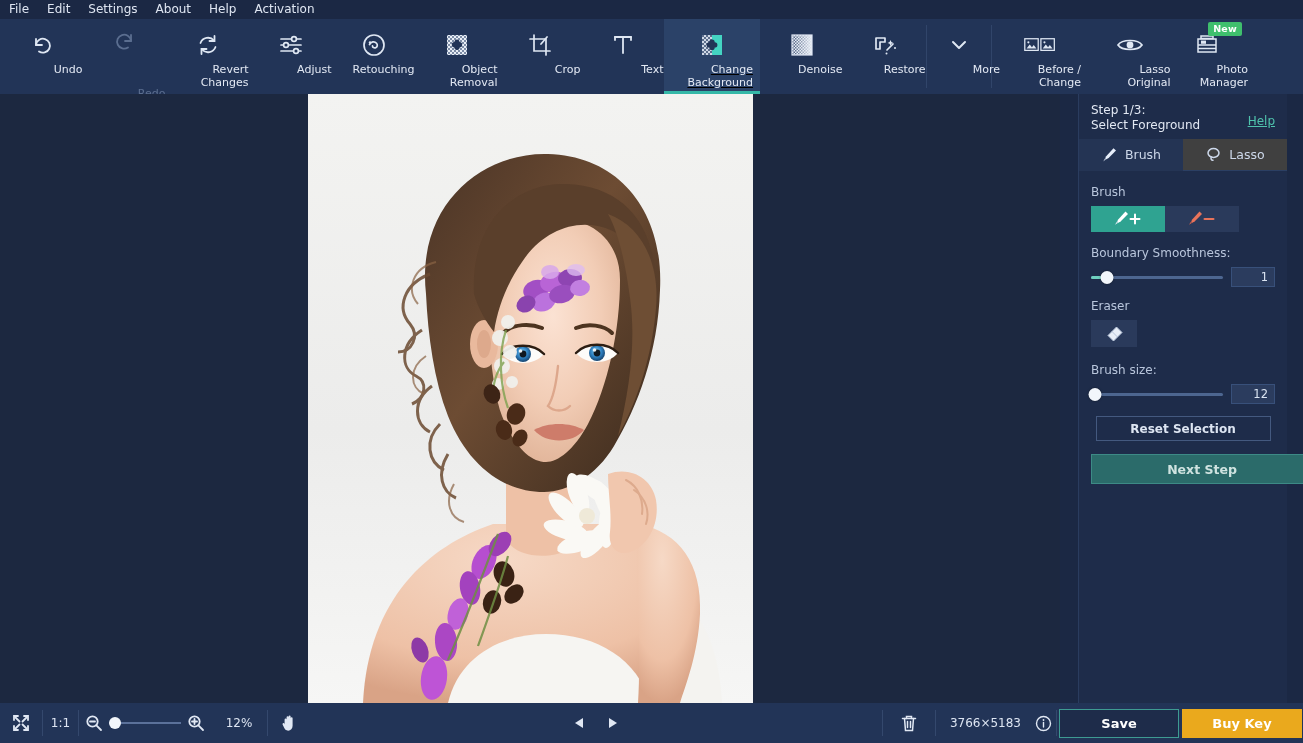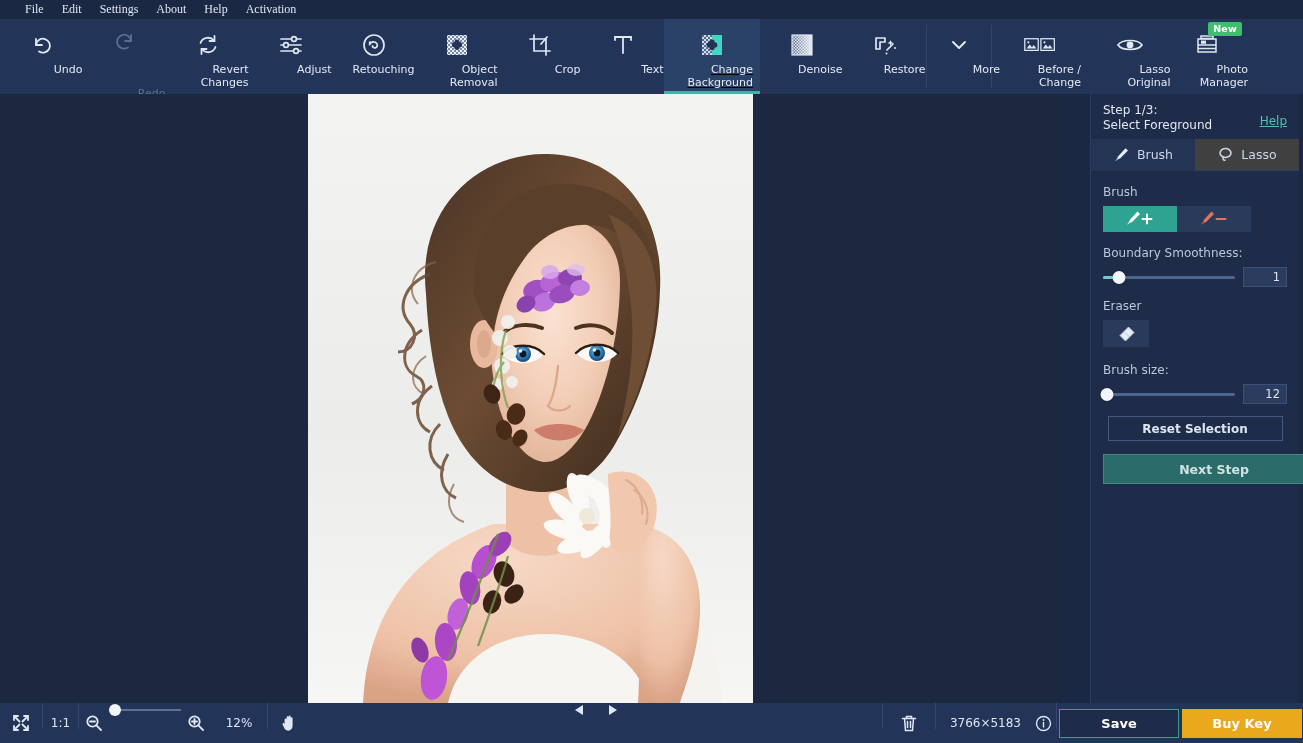--- a/index.html
+++ b/index.html
@@ -10,22 +10,21 @@
     font-family: "DejaVu Sans", "Liberation Sans", sans-serif;
     -webkit-font-smoothing: antialiased;
   }
   #app { position: relative; width: 1303px; height: 743px; }
 
   
   .menubar {
     position: absolute; top: 0; left: 0; width: 1303px; height: 19px;
     background: #1b2844;
     display: flex; align-items: center;
-    padding-left: 16px;
-    font-family: Liberation Serif, serif;
+    padding-left: 0;
   }
   .menu-item {
     color: #dfe6f2; font-size: 12px; line-height: 19px;
     padding: 0 9px; cursor: default; white-space: nowrap;
   }
 
   
   .toolbar {
     position: absolute; top: 19px; left: 0; width: 1303px; height: 75px;
     background: #223457;
@@ -80,21 +79,21 @@
   .photo-wrap {
     position: absolute; left: 308px; top: 0;
     width: 445px; height: 609px;
     overflow: hidden;
     background: #efefee;
   }
   .photo { position: absolute; inset: 0; }
 
   
   .panel {
-    position: absolute; top: 94px; right: 4px;
+    position: absolute; top: 94px; right: 16px;
     width: 209px; height: 609px;
     background: #1e2c4a;
     border-left: 1px solid #2a3c5f;
   }
   .panel-head {
     display: flex; justify-content: space-between; align-items: flex-start;
     padding: 9px 12px 7px 12px;
   }
   .step-title { color: #e2e8f3; font-size: 12px; line-height: 14.5px; }
   .help-link {
@@ -173,21 +172,21 @@
     background: #2b6b6a; border: 1px solid #3d8a86;
     color: #cfe3e0; font-size: 12.5px; font-weight: bold;
     display: flex; align-items: center; justify-content: center;
     cursor: pointer;
   }
 
   
   .bottombar {
     position: absolute; bottom: 0; left: 0; width: 1303px; height: 40px;
     background: #223457;
-    display: flex; 
+    display: flex; align-items: center;
   }
   .bb-item {
     height: 40px; display: flex; align-items: center; justify-content: center;
     cursor: default;
   }
   .bb-sep { width: 1px; height: 26px; background: #34486d; }
   .bb-text { color: #dde5f2; font-size: 12px; }
   .zoomslider { position: relative; width: 72px; height: 14px; display: flex; align-items: center; }
   .zoomslider .track { position: absolute; left:0; right:0; top:6px; height:2px; background:#5b719a; }
   .zoomslider .thumb { position: absolute; left: 6px; top: 1px; width: 12px; height: 12px; border-radius: 50%; background: #f2f6fb; transform: translateX(-50%); cursor: pointer; }

